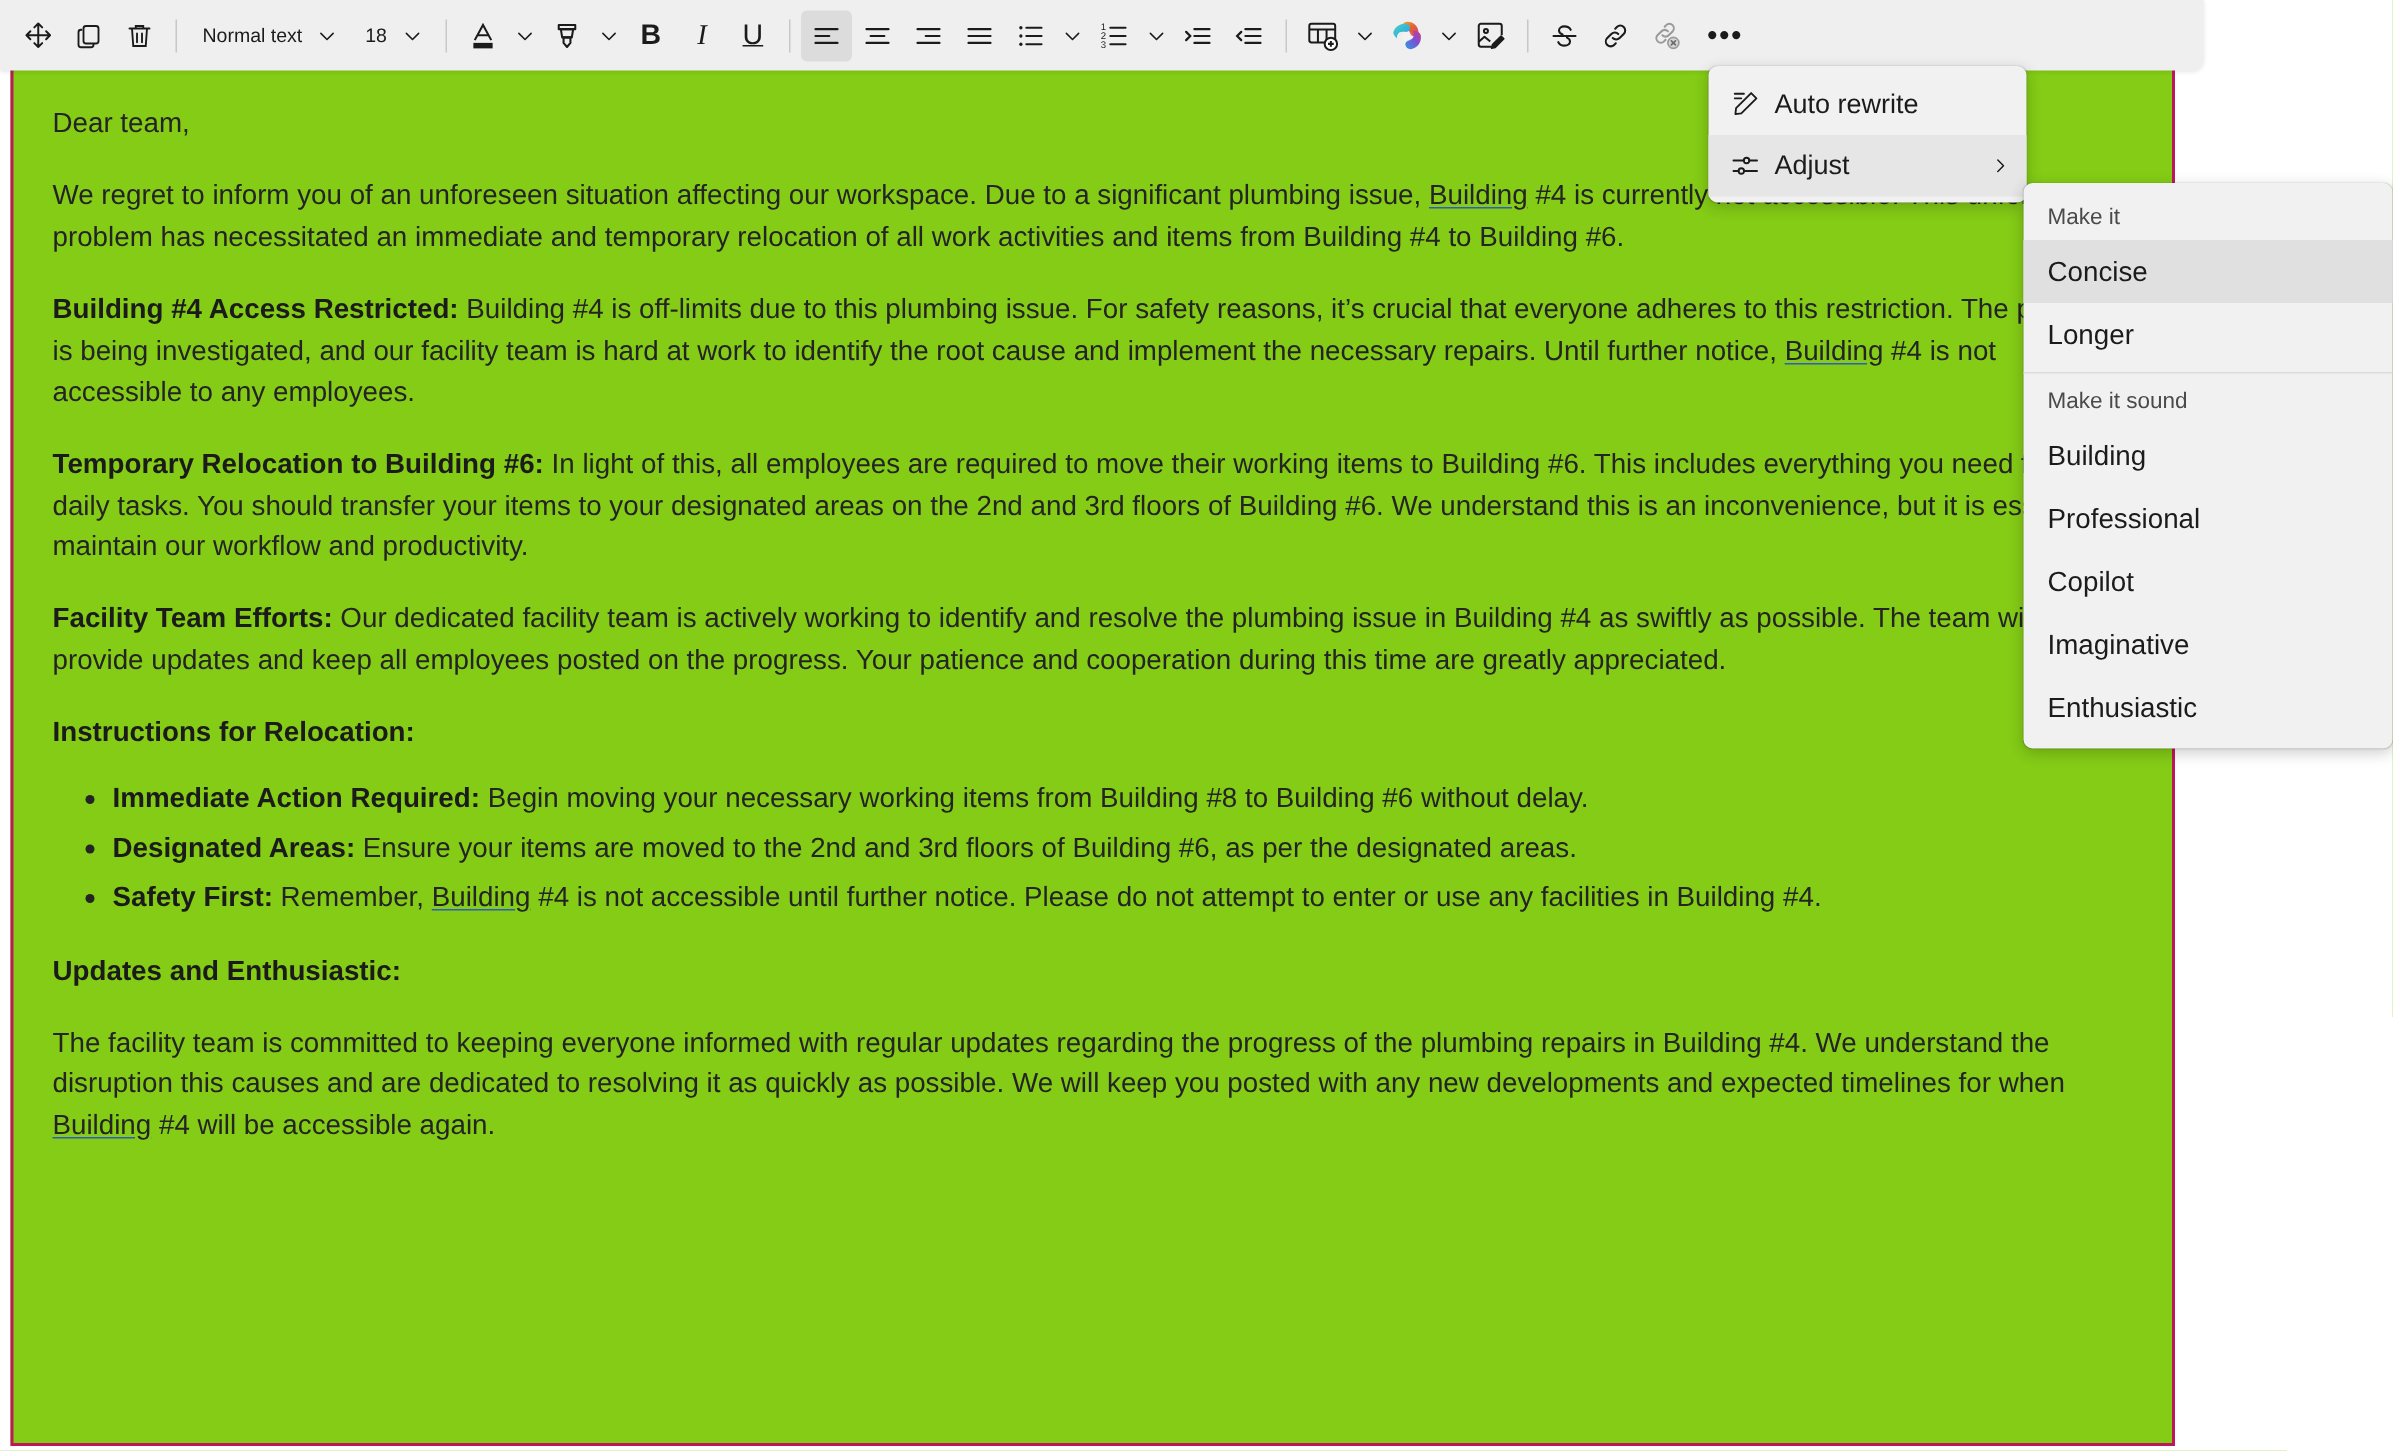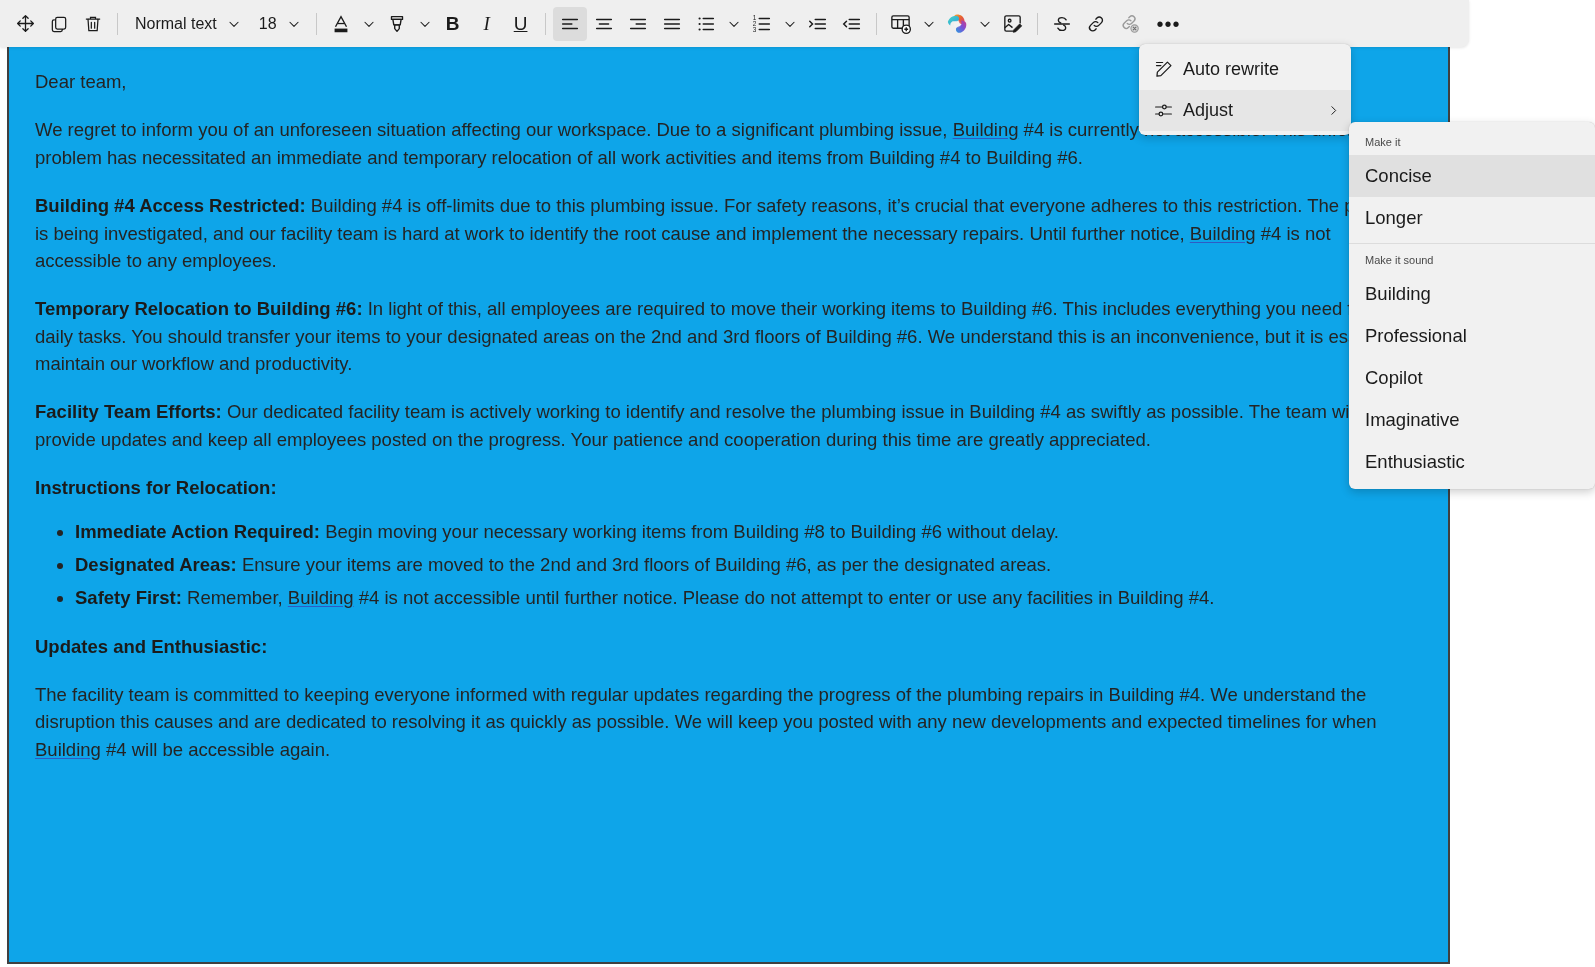--- a/index.html
+++ b/index.html
@@ -39,21 +39,21 @@
   }
   .tb-btn.active { background: #dcdcdc; }
   .tb-sep {
     width: 1px;
     height: 22px;
     background: #c8c8c8;
     margin: 0 7px;
     flex: 0 0 auto;
   }
   .tb-text {
-    font-size: 16px;
+    font-size: 13px;
     color: #1b1b1b;
     white-space: nowrap;
     padding: 0 6px;
   }
   .chev {
     width: 22px;
     min-width: 22px;
     display: flex;
     align-items: center;
     justify-content: center;
@@ -61,22 +61,22 @@
   .chev svg { display: block; }
   .tb-btn svg { display: block; }
 
   
   #doc {
     position: absolute;
     left: 7px;
     top: 44px;
     width: 1443px;
     height: 920px;
-    background: #0ea5e9;
-    border: 2px solid #404040;
+    background: #84cc16;
+    border: 2px solid #be185d;
     overflow: hidden;
     z-index: 10;
   }
   #doc-inner {
     padding: 22px 26px 0 26px;
     font-size: 18.5px;
     line-height: 1.48;
     color: #242424;
   }
   #doc-inner p { margin: 0 0 21px 0; }
@@ -143,21 +143,21 @@
     left: 1349px;
     top: 122px;
     width: 246px;
     background: #f1f1f1;
     border-radius: 6px;
     box-shadow: 0 3px 10px rgba(0,0,0,0.20), 0 0 1px rgba(0,0,0,0.25);
     z-index: 70;
     padding: 4px 0 6px 0;
   }
   .sub-header {
-    font-size: 11px;
+    font-size: 15px;
     color: #4a4a4a;
     padding: 10px 16px 7px 16px;
   }
   .sub-item {
     display: flex;
     align-items: center;
     height: 42px;
     padding: 0 16px;
     font-size: 18.5px;
     color: #1b1b1b;

